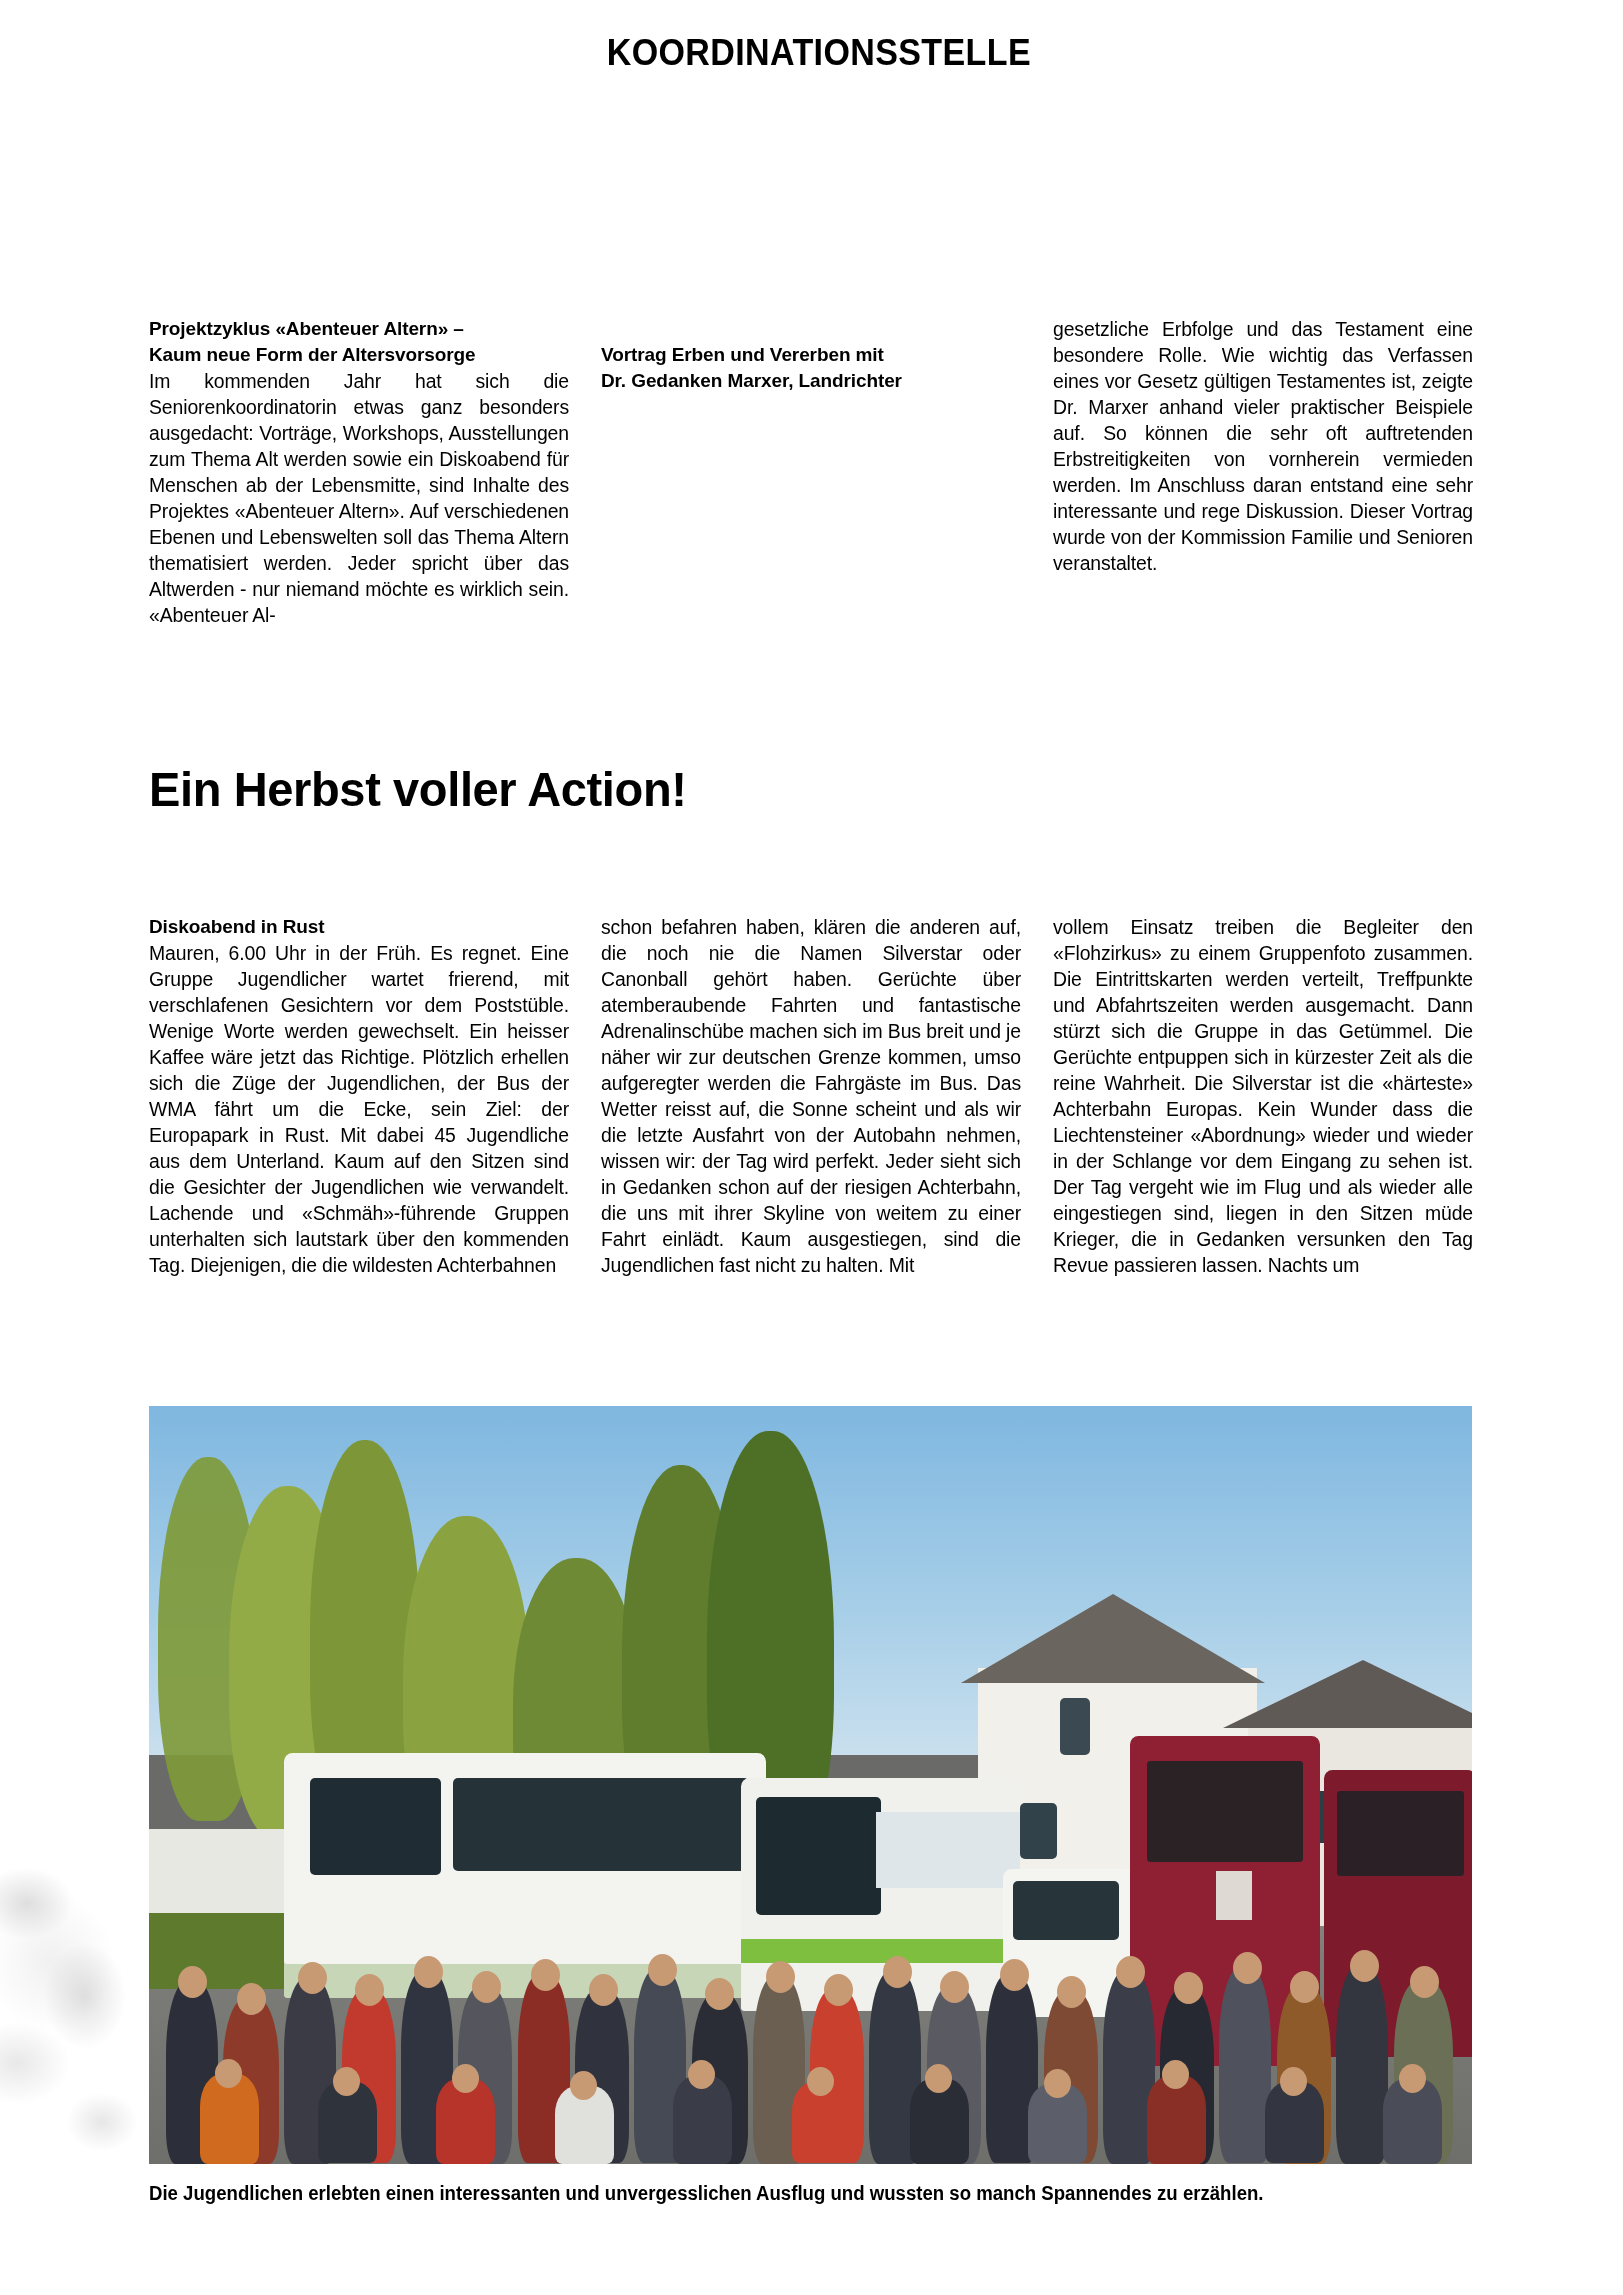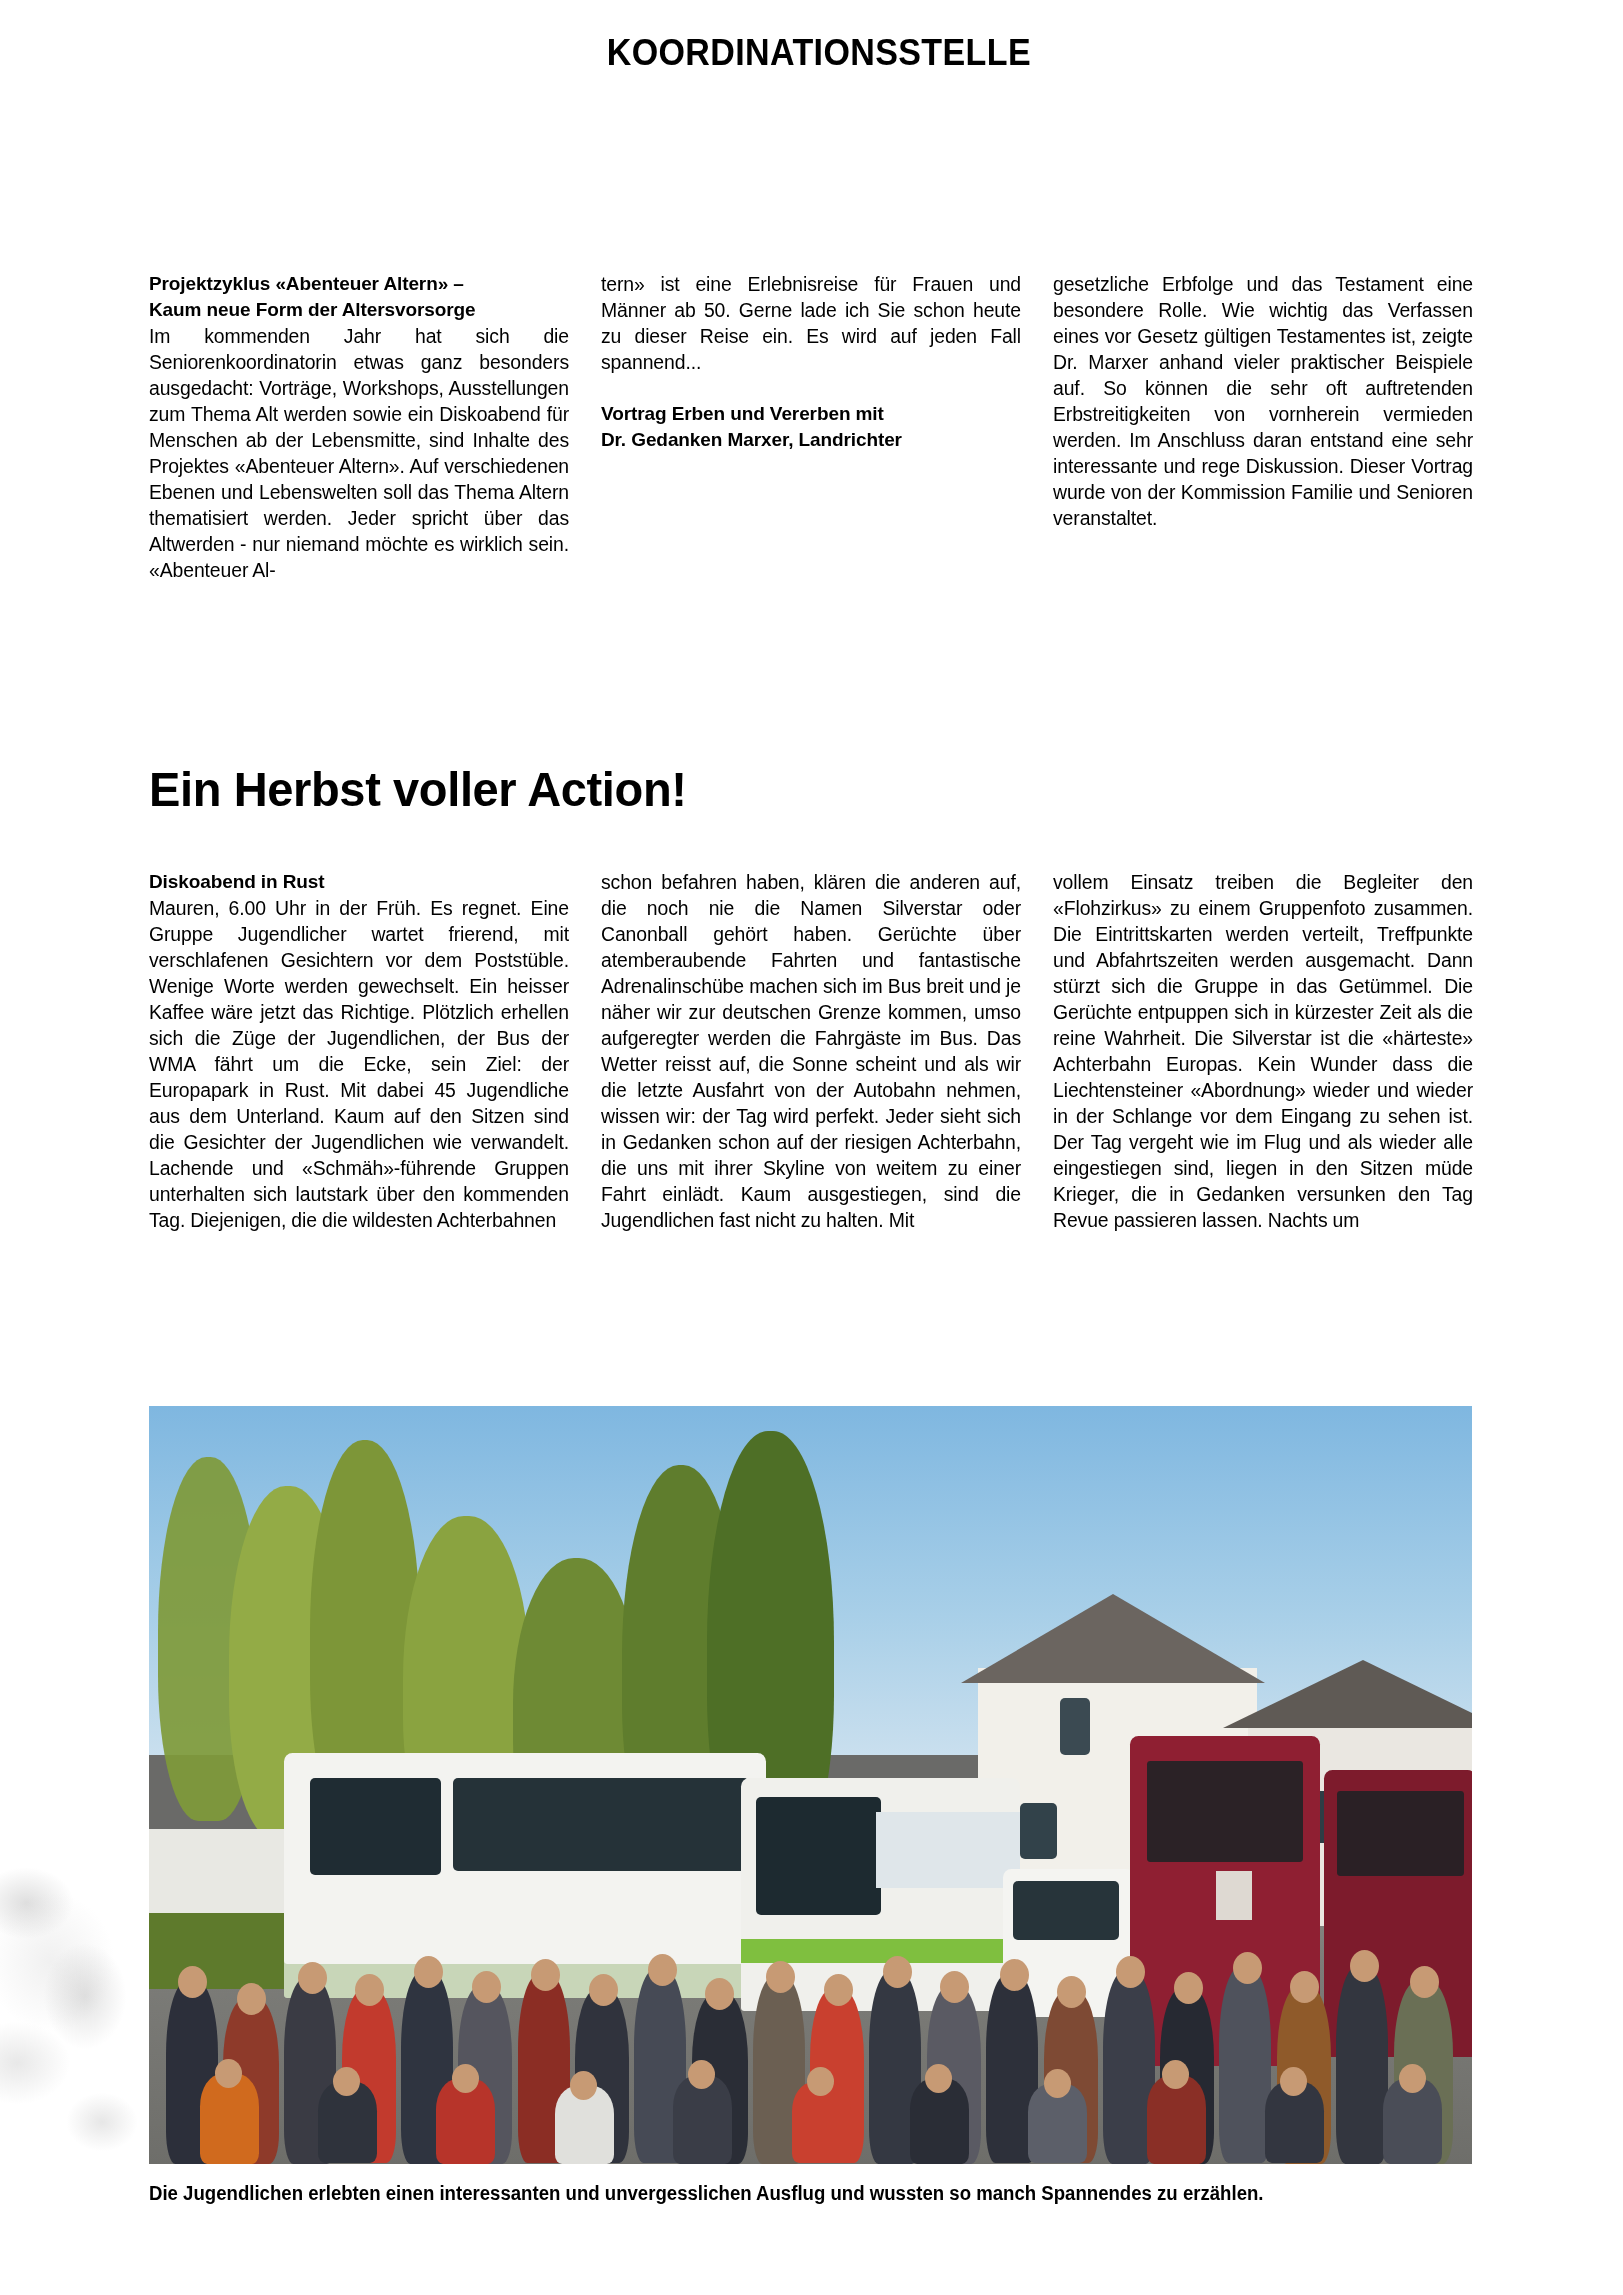--- a/index.html
+++ b/index.html
@@ -89,20 +89,21 @@
   
   .content {
     position: absolute;
     left: 149px;
     top: 271px;
     width: 1326px;
   }
   .cols {
     display: flex;
     gap: 32px;
+    margin-top: 45px;
   }
   .col {
     width: 420px;
   }
 
   .subhead {
     font-weight: bold;
     font-size: 19px;
     line-height: 26px;
     margin: 0 0 0px 0;
@@ -233,21 +234,20 @@
 <div class="content">
   <div class="cols">
 
     <div class="col">
       <div class="subhead">Projektzyklus «Abenteuer Altern» –</div>
       <div class="subhead">Kaum neue Form der Altersvorsorge</div>
       <p class="body">Im kommenden Jahr hat sich die Seniorenkoordinatorin etwas ganz besonders ausgedacht: Vorträge, Workshops, Ausstellungen zum Thema Alt werden sowie ein Diskoabend für Menschen ab der Lebensmitte, sind Inhalte des Projektes «Abenteuer Altern». Auf verschiedenen Ebenen und Lebenswelten soll das Thema Altern thematisiert werden. Jeder spricht über das Altwerden - nur niemand möchte es wirklich sein. «Abenteuer Al-</p>
     </div>
 
     <div class="col">
-      <p class="body">tern» ist eine Erlebnisreise für Frauen und Männer ab 50. Gerne lade ich Sie schon heute zu dieser Reise ein. Es wird auf jeden Fall spannend...</p>
       <div class="spacer-para"></div>
       <div class="subhead">Vortrag Erben und Vererben mit</div>
       <div class="subhead">Dr. Gedanken Marxer, Landrichter</div>
     </div>
 
     <div class="col">
       <p class="body">gesetzliche Erbfolge und das Testament eine besondere Rolle. Wie wichtig das Verfassen eines vor Gesetz gültigen Testamentes ist, zeigte Dr. Marxer anhand vieler praktischer Beispiele auf. So können die sehr oft auftretenden Erbstreitigkeiten von vornherein vermieden werden. Im Anschluss daran entstand eine sehr interessante und rege Diskussion. Dieser Vortrag wurde von der Kommission Familie und Senioren veranstaltet.</p>
     </div>
 
   </div>

